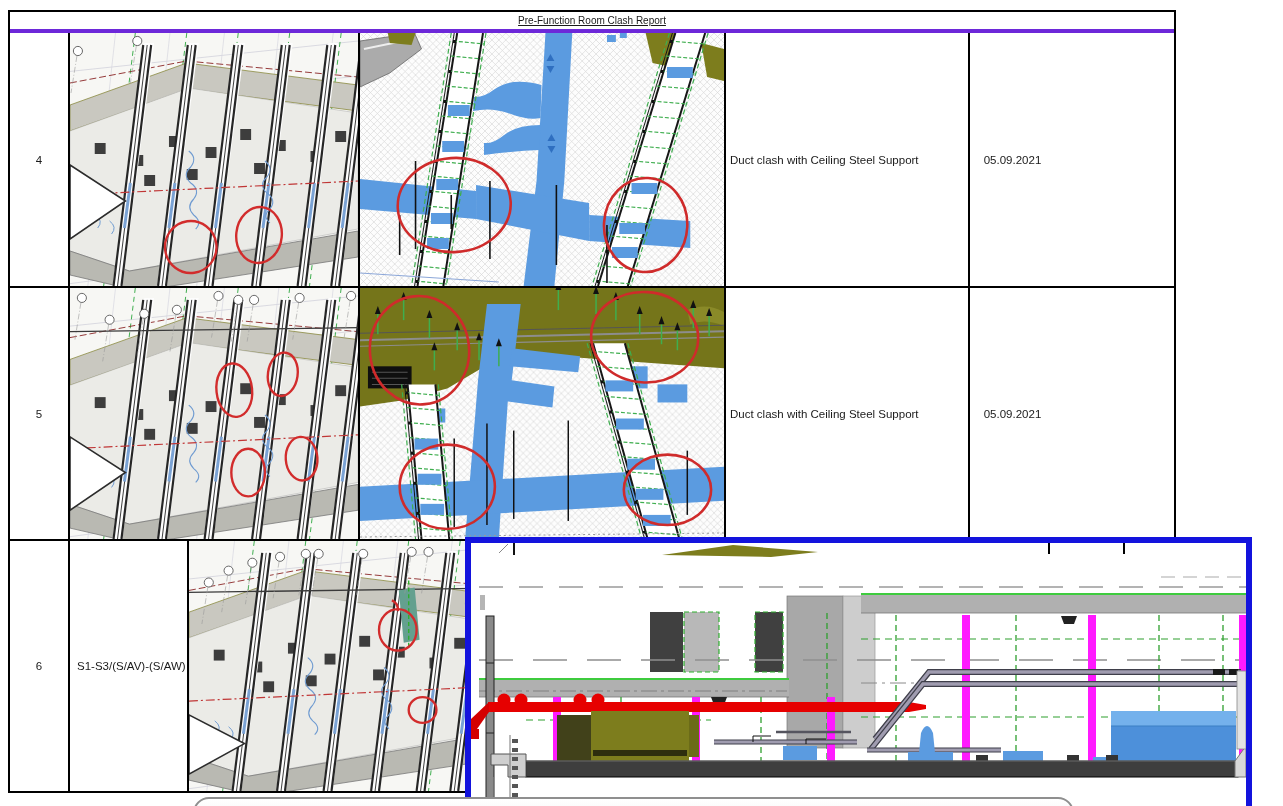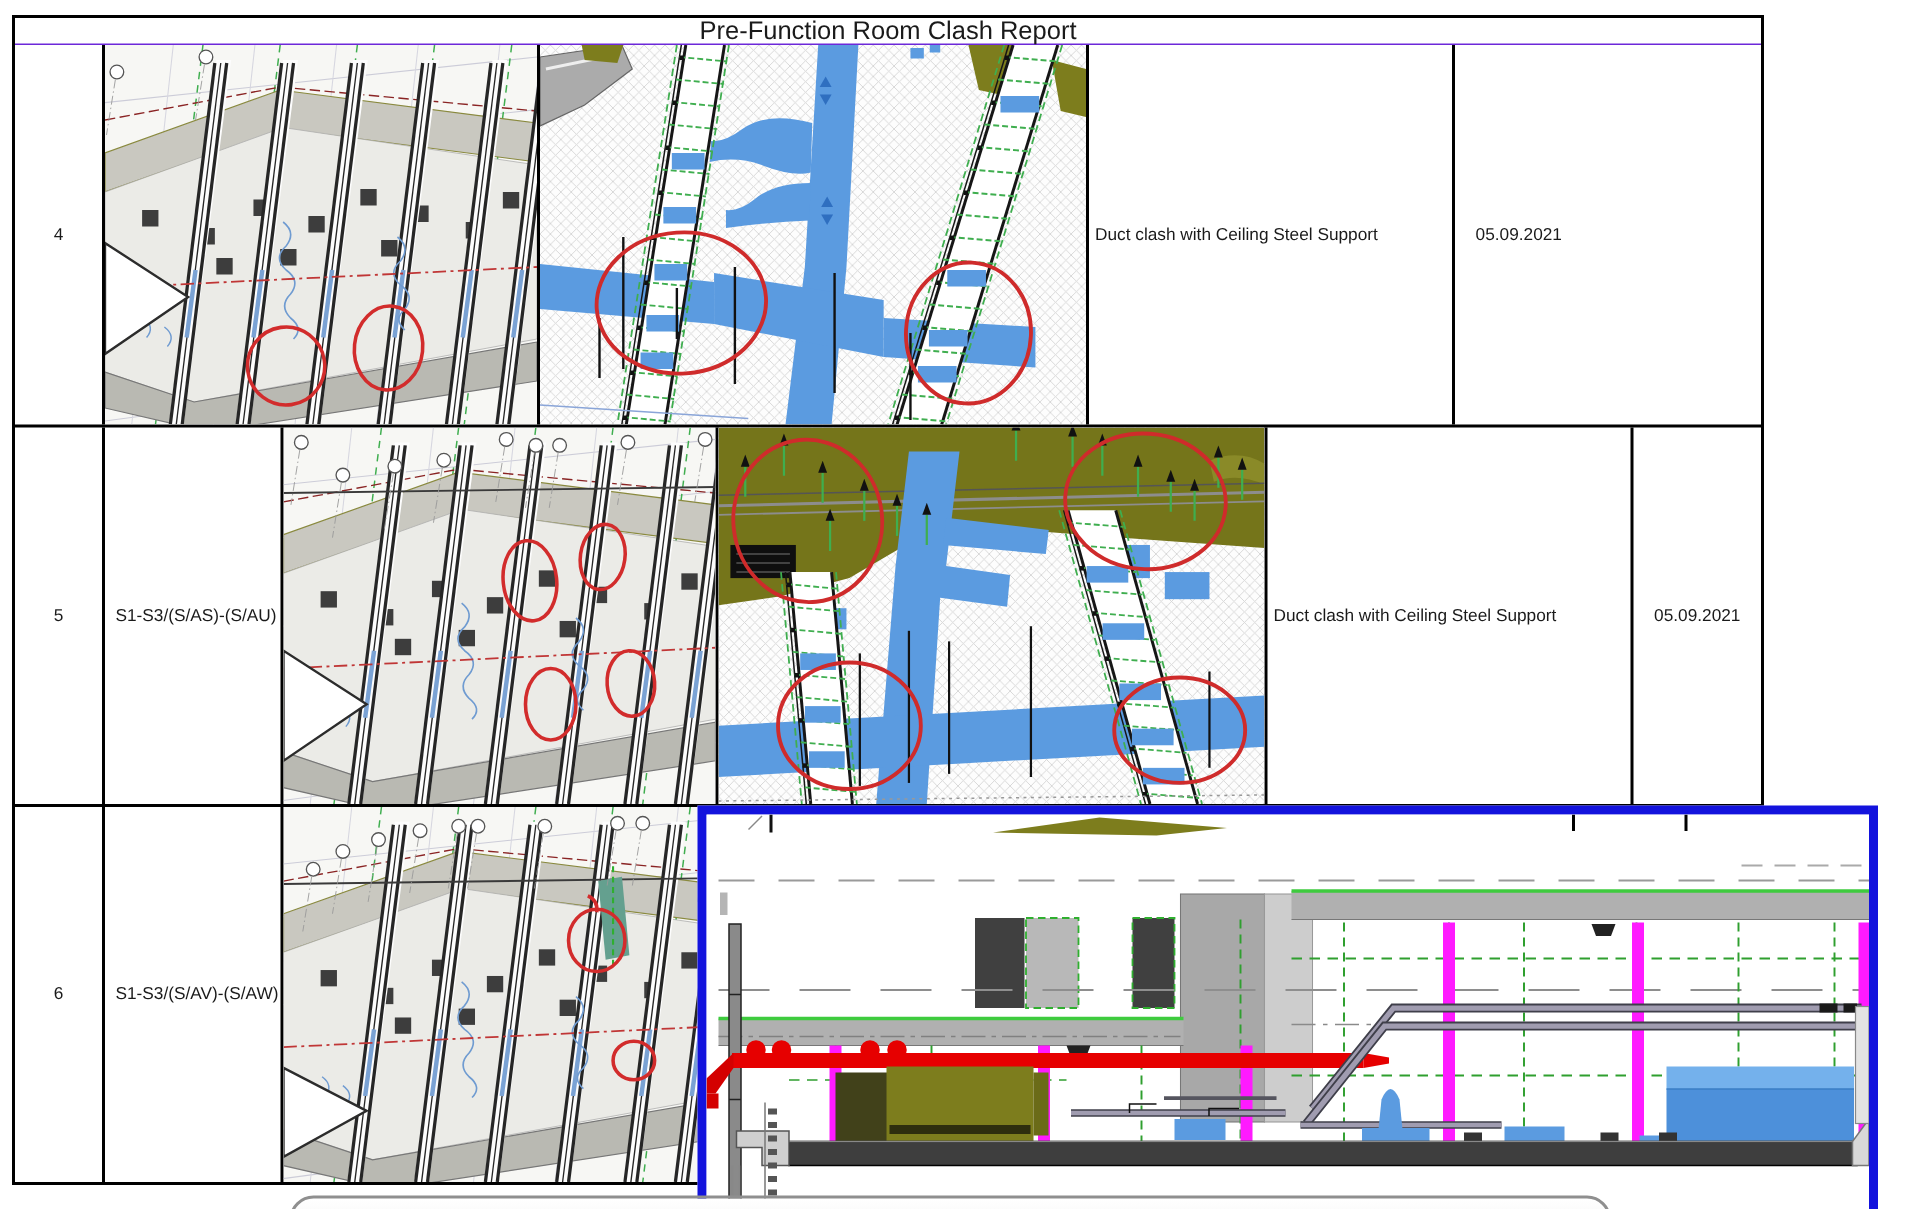--- a/index.html
+++ b/index.html
@@ -1,20 +1,20 @@
 <!DOCTYPE html>
 <html><head>
 <meta charset="utf-8">
 <style>
   html,body{margin:0;padding:0;}
   body{width:1283px;height:806px;overflow:hidden;background:#fff;
        font-family:"Liberation Sans",sans-serif;position:relative;}
   .report-table{position:absolute;left:8px;top:10px;border:2px solid #000;background:#fff;}
-  .title-row{height:17px;border-bottom:1px solid #6d28d9;text-align:center;
-             font-size:17px;line-height:17px;color:#1a1a1a;}
+  .title-row{height:17px;border-bottom:4px solid #6d28d9;text-align:center;
+             font-size:10px;line-height:17px;color:#1a1a1a;text-decoration:underline;}
   .t-row{display:flex;border-top:2px solid #000;}
   .t-row.first{border-top:none;}
   .cell{box-sizing:border-box;border-right:2px solid #000;display:flex;
         align-items:center;font-size:11.5px;color:#1a1a1a;overflow:hidden;position:relative;}
   .cell.last{border-right:none;}
   .c-no{width:60px;justify-content:center;}
   .c-id{width:119px;padding-left:7px;}
   .c-plan{width:290px;padding:0;}
   .c-model{width:366px;padding:0;}
   .c-desc{width:244px;padding-left:4px;}
@@ -222,21 +222,20 @@
           <ellipse cx="95" cy="172" rx="57" ry="47" fill="none" stroke="#cf2b2b" stroke-width="2.6" transform="rotate(-4 95 172)"></ellipse>
           <ellipse cx="288" cy="192" rx="42" ry="47" fill="none" stroke="#cf2b2b" stroke-width="2.6" transform="rotate(3 288 192)"></ellipse>
         </svg>
       </div>
     <div class="cell c-desc">Duct clash with Ceiling Steel Support</div>
     <div class="cell c-date last">05.09.2021</div>
   </div>
 
   <div class="t-row" style="height:251px">
     <div class="cell c-no">5</div>
-    <div class="cell c-id">S1-S3/(S/AS)-(S/AU)</div>
     <div class="cell c-plan">
         <svg id="plan5" viewBox="0 0 291 253" preserveAspectRatio="none">
           <rect x="0" y="0" width="291" height="253" fill="#f7f7f4"></rect>
           <line x1="-15" y1="40" x2="320" y2="5" stroke="#ccccd8" stroke-width="0.7"></line>
           <line x1="-15" y1="135" x2="320" y2="100" stroke="#ccccd8" stroke-width="0.7"></line>
           <line x1="-10" y1="252" x2="320" y2="208" stroke="#ccccd8" stroke-width="0.7"></line>
           <line x1="-10" y1="75" x2="320" y2="40" stroke="#ccccd8" stroke-width="0.7"></line>
           <line x1="46" y1="0" x2="18" y2="253" stroke="#d6d6e0" stroke-width="0.7"></line>
           <line x1="101" y1="0" x2="73" y2="253" stroke="#d6d6e0" stroke-width="0.7"></line>
           <line x1="156" y1="0" x2="128" y2="253" stroke="#d6d6e0" stroke-width="0.7"></line>

